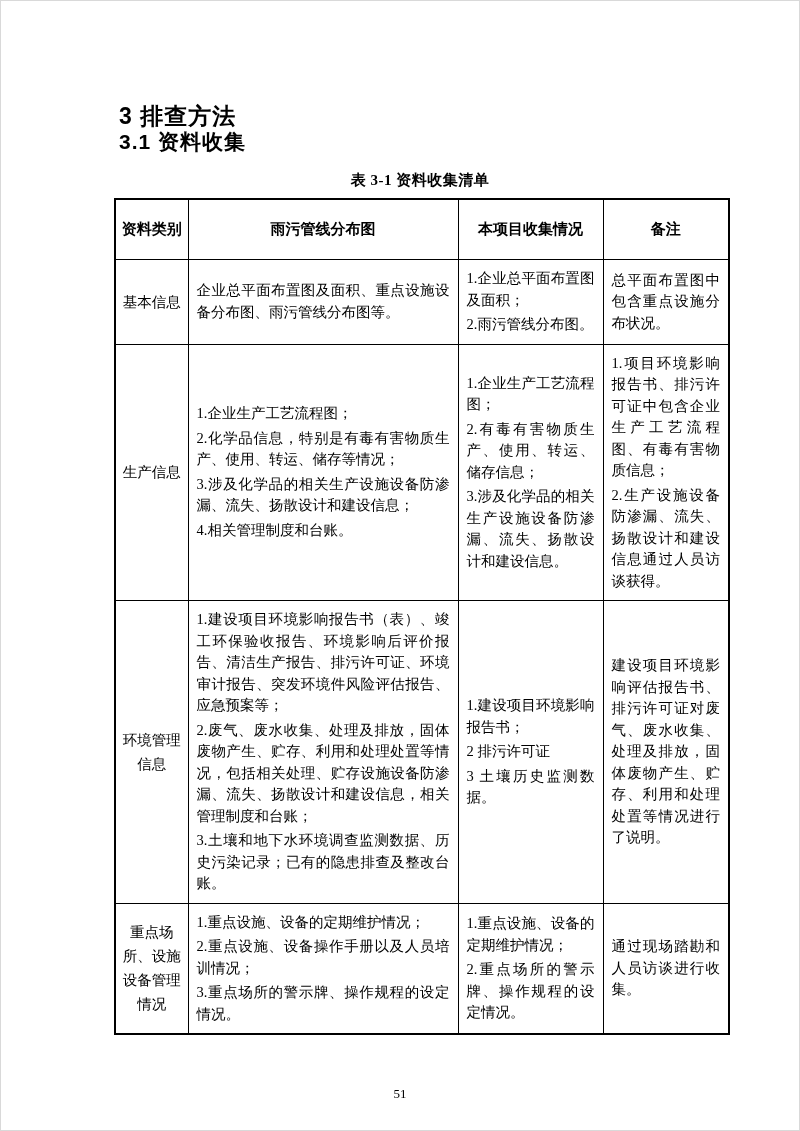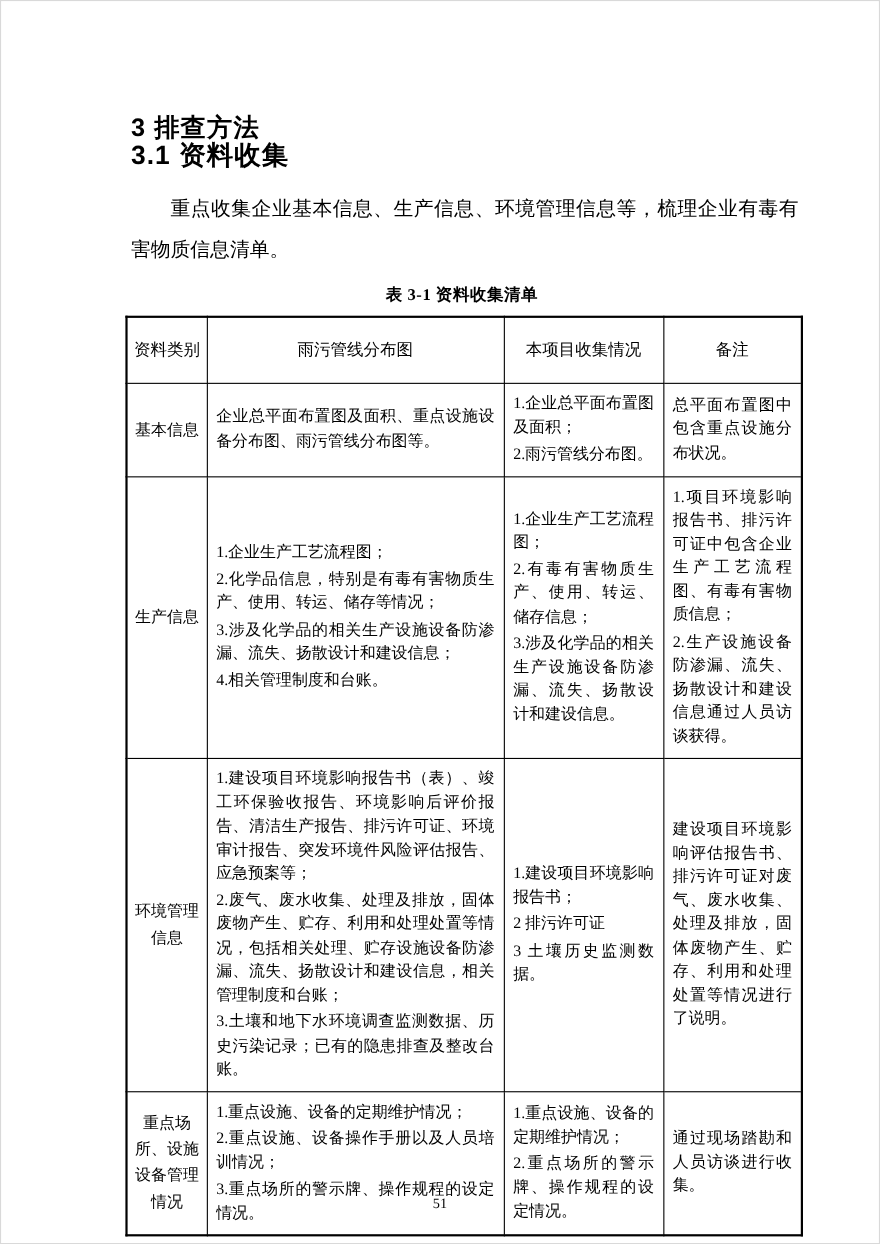--- a/index.html
+++ b/index.html
@@ -21,21 +21,21 @@
   .h1 {
     font-family: "Liberation Sans", "DejaVu Sans", sans-serif;
     font-size: 23px;
     font-weight: bold;
     line-height: 28px;
     margin-left: 5px;
     letter-spacing: 1px;
   }
   .h2 {
     font-family: "Liberation Sans", "DejaVu Sans", sans-serif;
-    font-size: 24px;
+    font-size: 21px;
     font-weight: bold;
     line-height: 24px;
     margin-left: 5px;
     margin-bottom: 16px;
     letter-spacing: 1px;
   }
   .para {
     font-size: 18px;
     line-height: 38px;
     text-align: justify;
@@ -60,21 +60,21 @@
   }
   table.data col.c1 { width: 73px; }
   table.data col.c2 { width: 270px; }
   table.data col.c3 { width: 145px; }
   table.data col.c4 { width: 126px; }
   table.data th, table.data td {
     border: 1px solid #000;
     vertical-align: middle;
   }
   table.data th {
-    font-weight: normal;
+    font-weight: bold;
     text-align: center;
     height: 27px;
     padding: 20px 4px;
     font-size: 15px;
   }
   td.cat {
     text-align: center;
     padding: 9px 5px;
     line-height: 24px;
   }
@@ -102,21 +102,20 @@
   }
 </style>
 </head>
 <body>
 
 <div class="page">
   <div class="content">
 
     <div class="h1">3 排查方法</div>
     <div class="h2">3.1 资料收集</div>
-    <p class="para">重点收集企业基本信息、生产信息、环境管理信息等，梳理企业有毒有害物质信息清单。</p>
 
     <div class="caption">表 3-1 资料收集清单</div>
 
     <table class="data">
       <colgroup>
           <col class="c1">
           <col class="c2">
           <col class="c3">
           <col class="c4">
         </colgroup>

